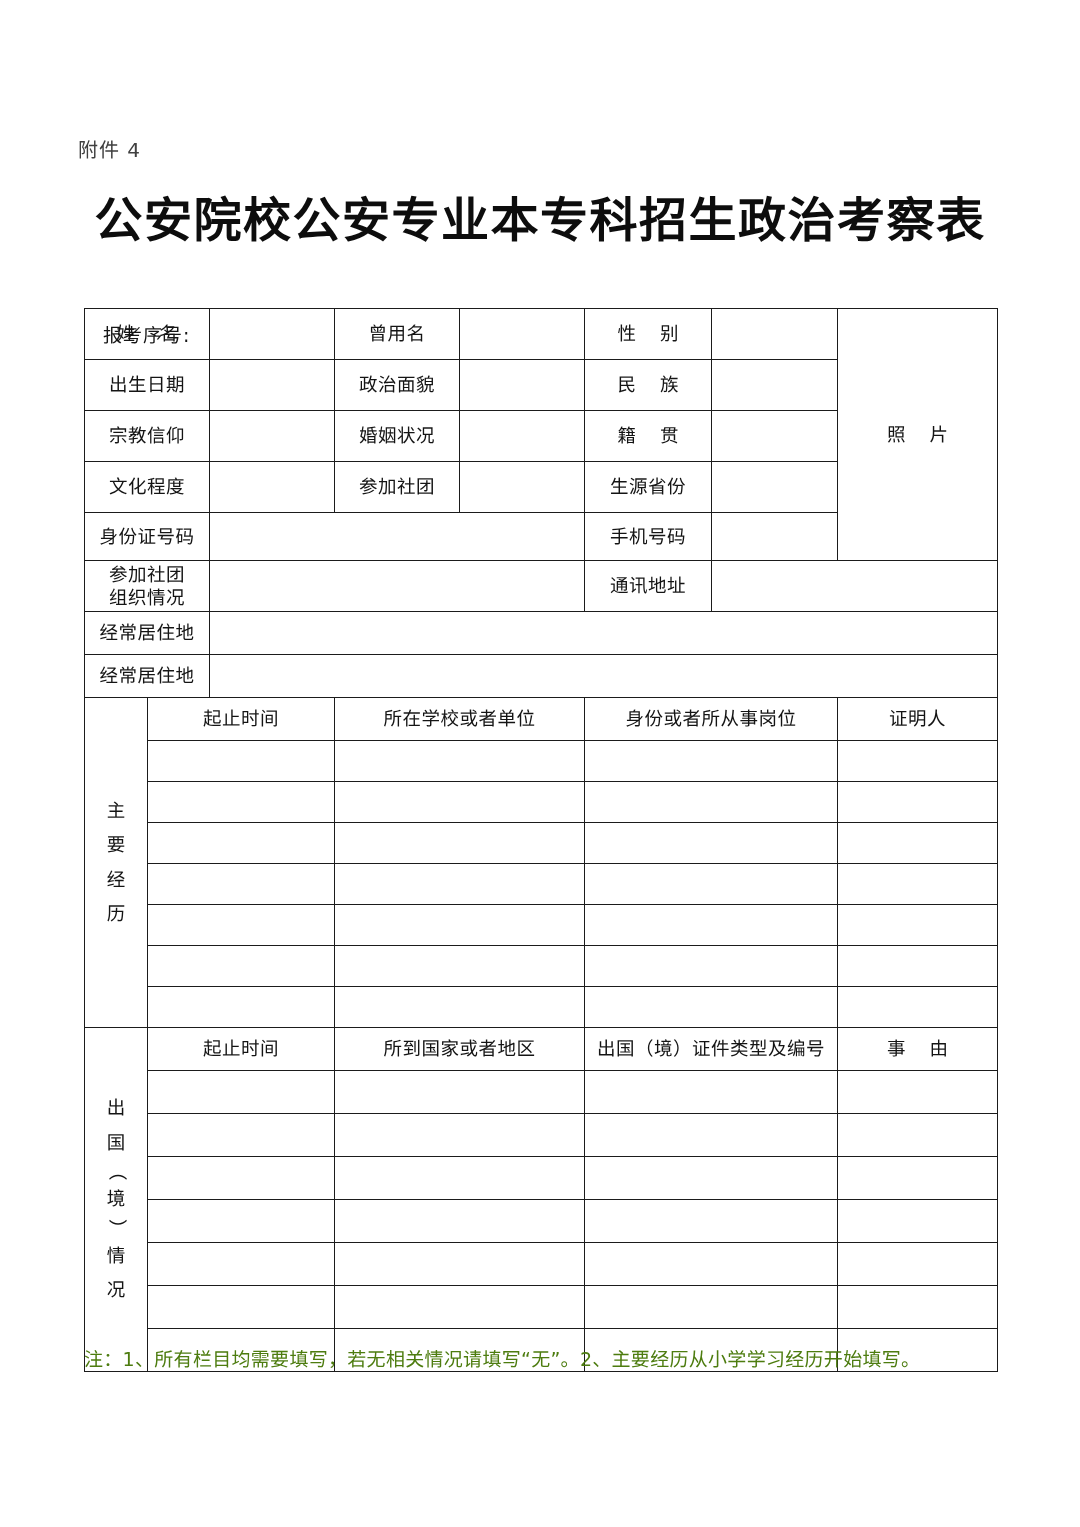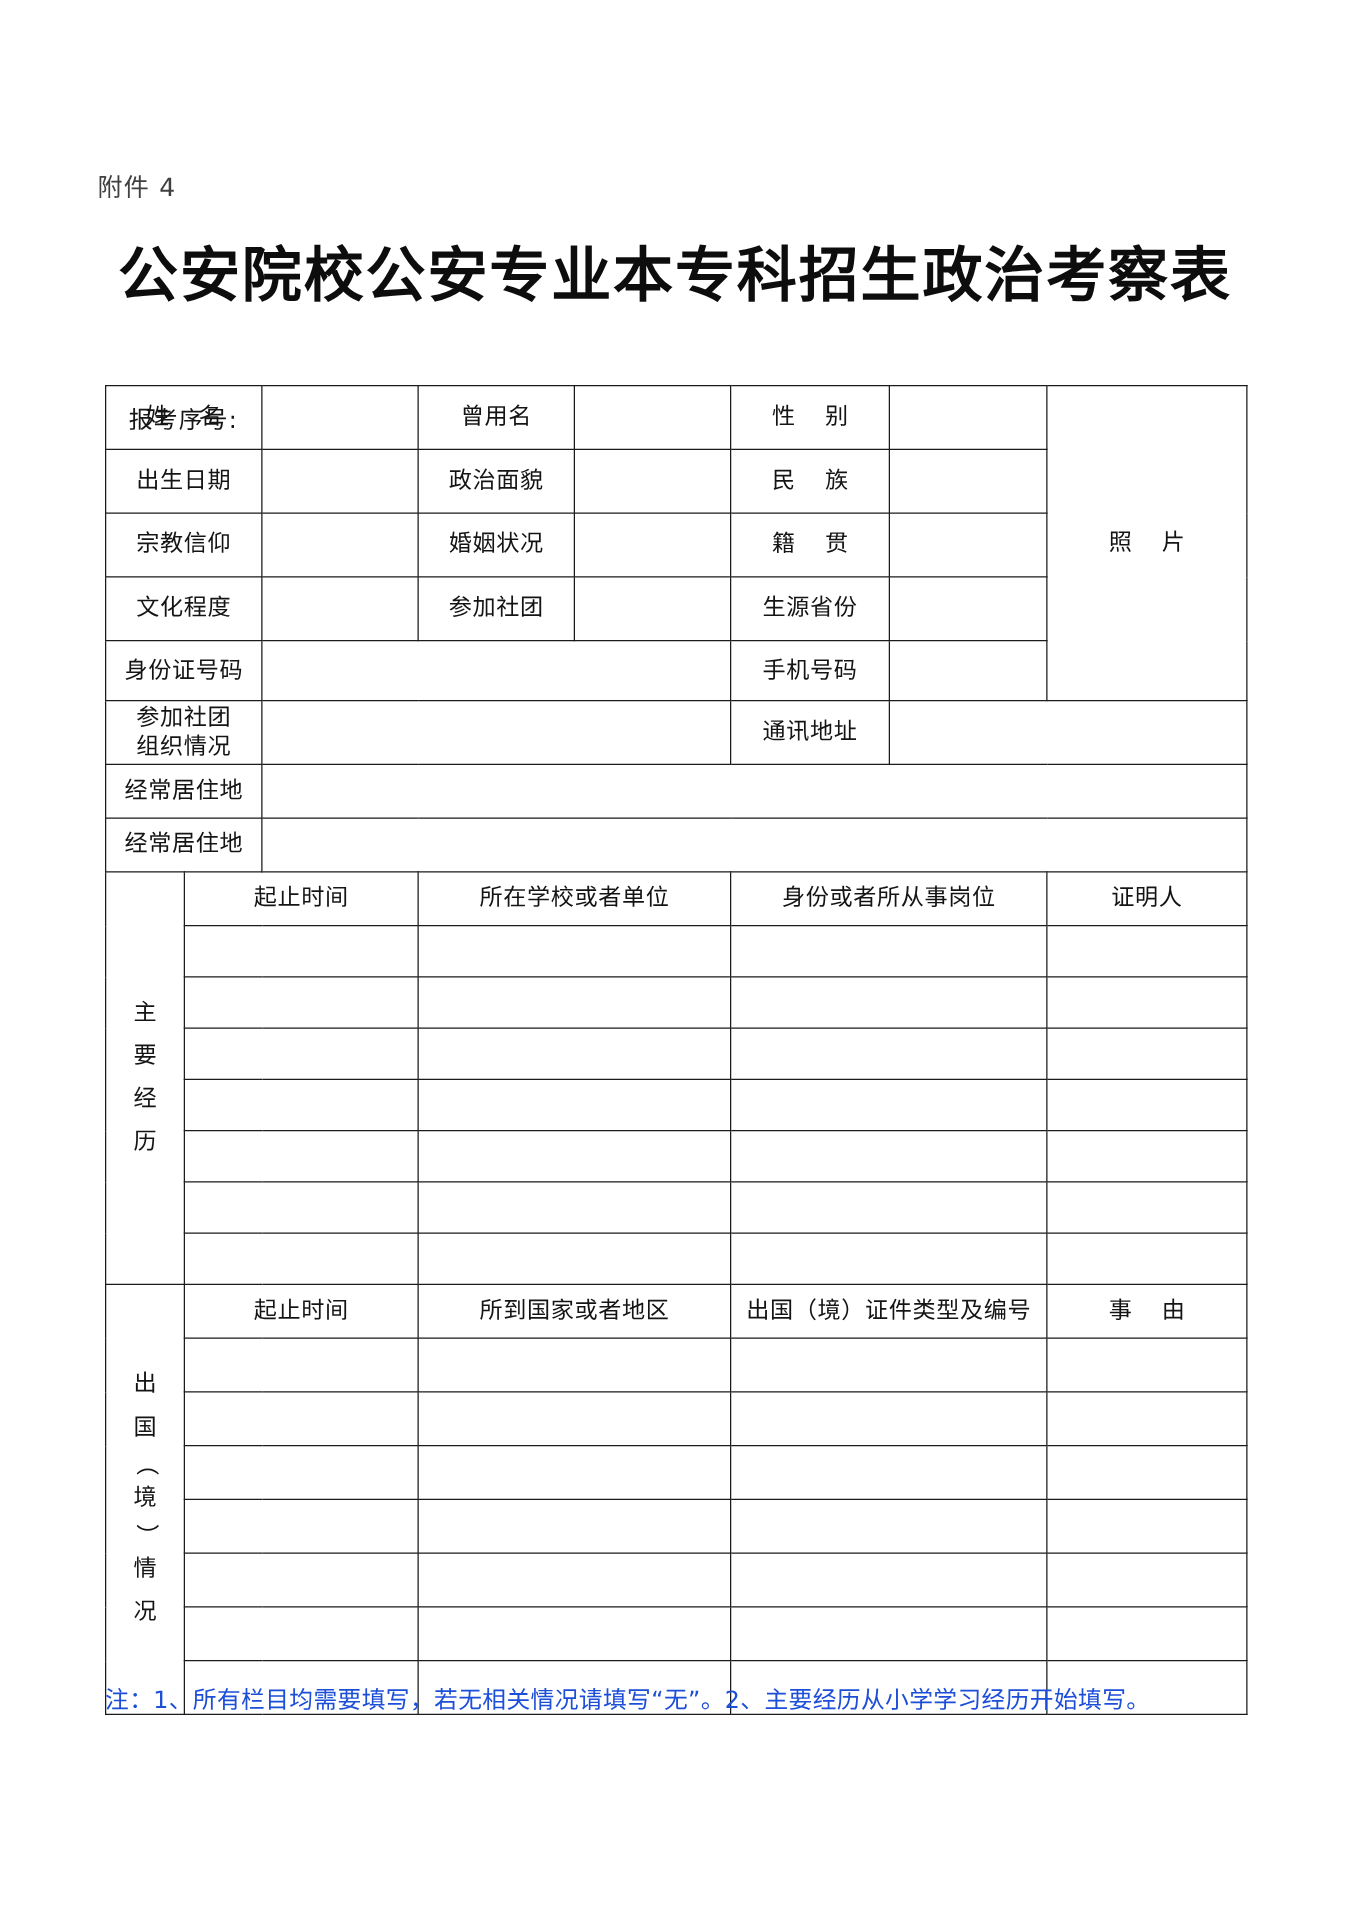--- a/index.html
+++ b/index.html
@@ -131,21 +131,21 @@
   }
 
   
   .note {
     position: absolute;
     left: 84px;
     top: 1344px;
     width: 930px;
     font-size: 19px;
     letter-spacing: 0.3px;
-    color: #1d4ed8;
+    color: #4d7c0f;
     white-space: nowrap;
   }
 
   
   .watermark {
     position: absolute;
     right: 38px;
     bottom: 30px;
     font-size: 30px;
     font-weight: 700;

